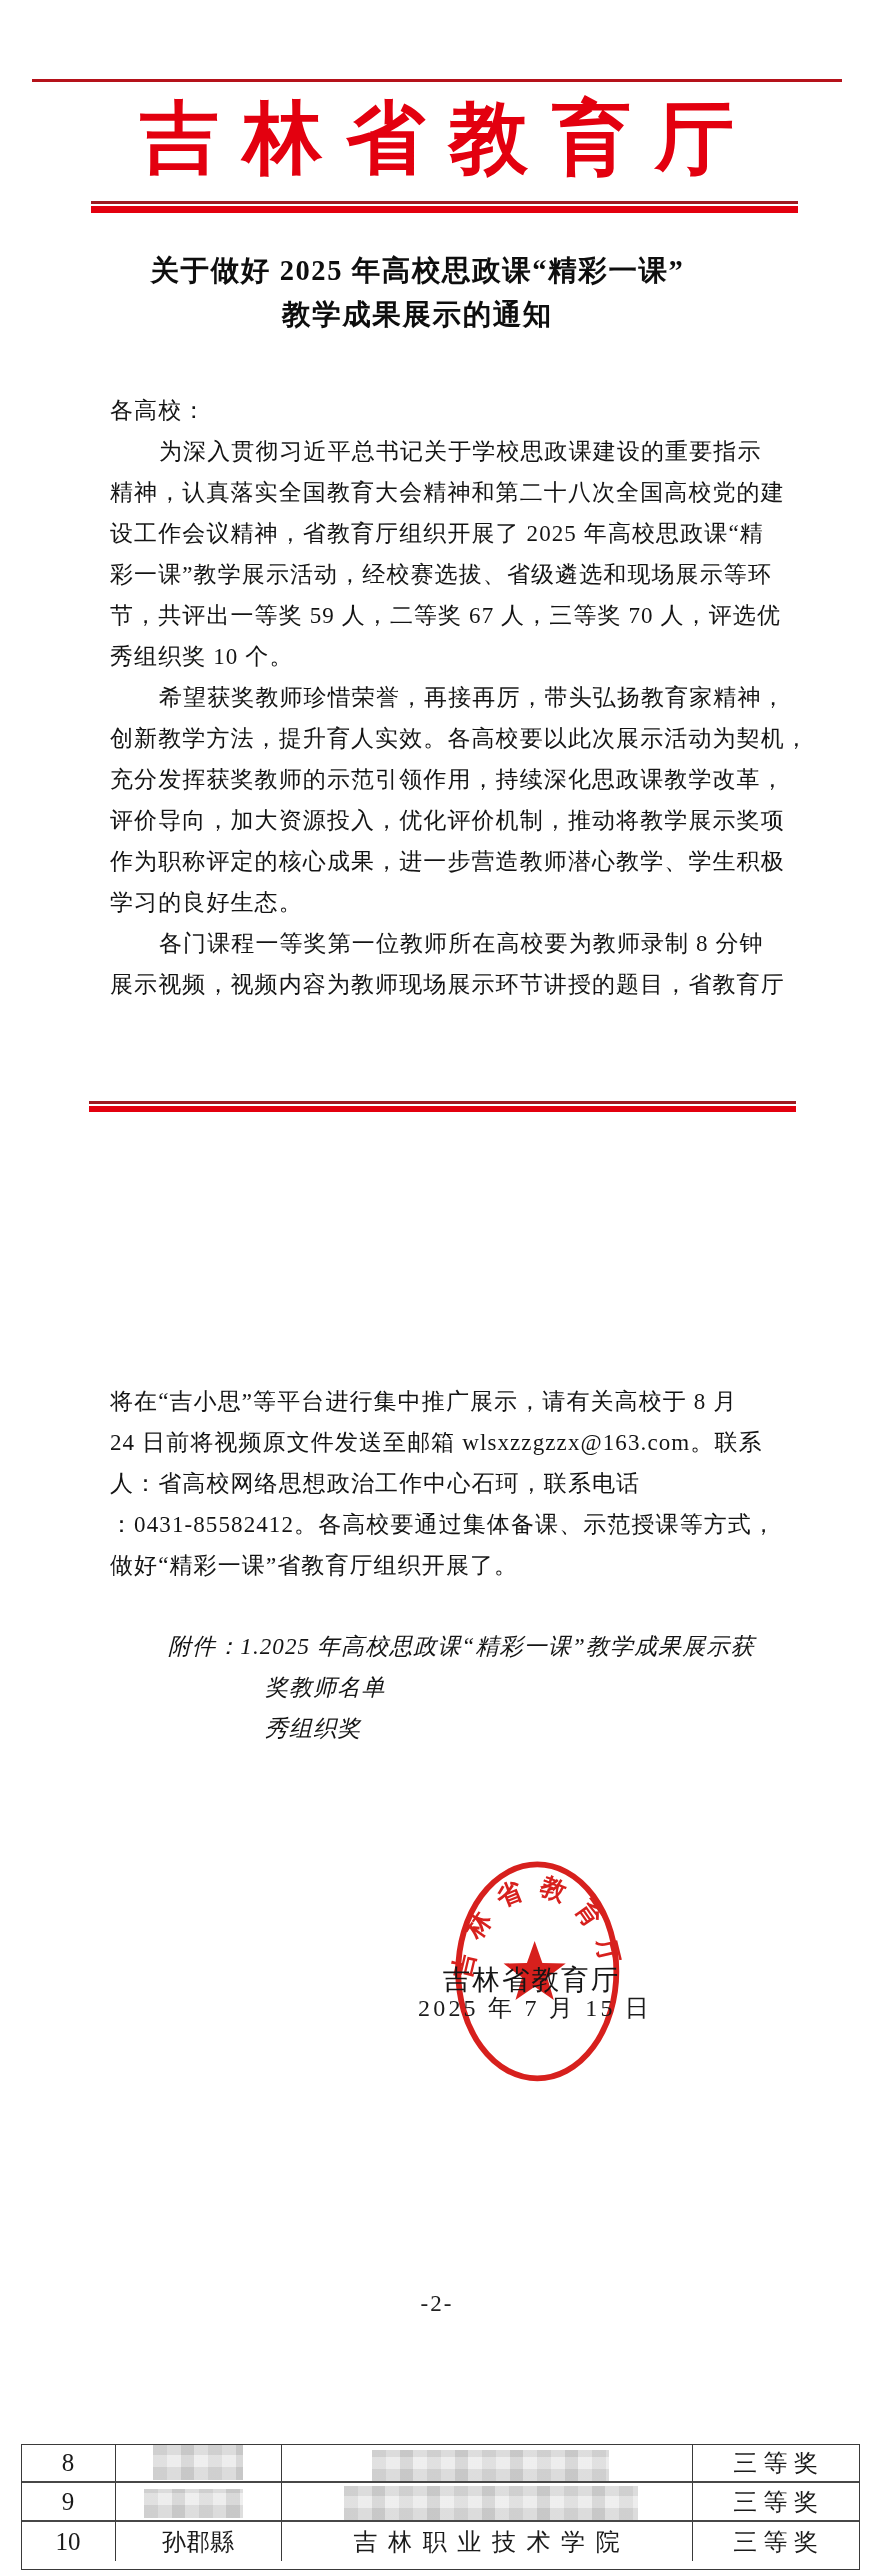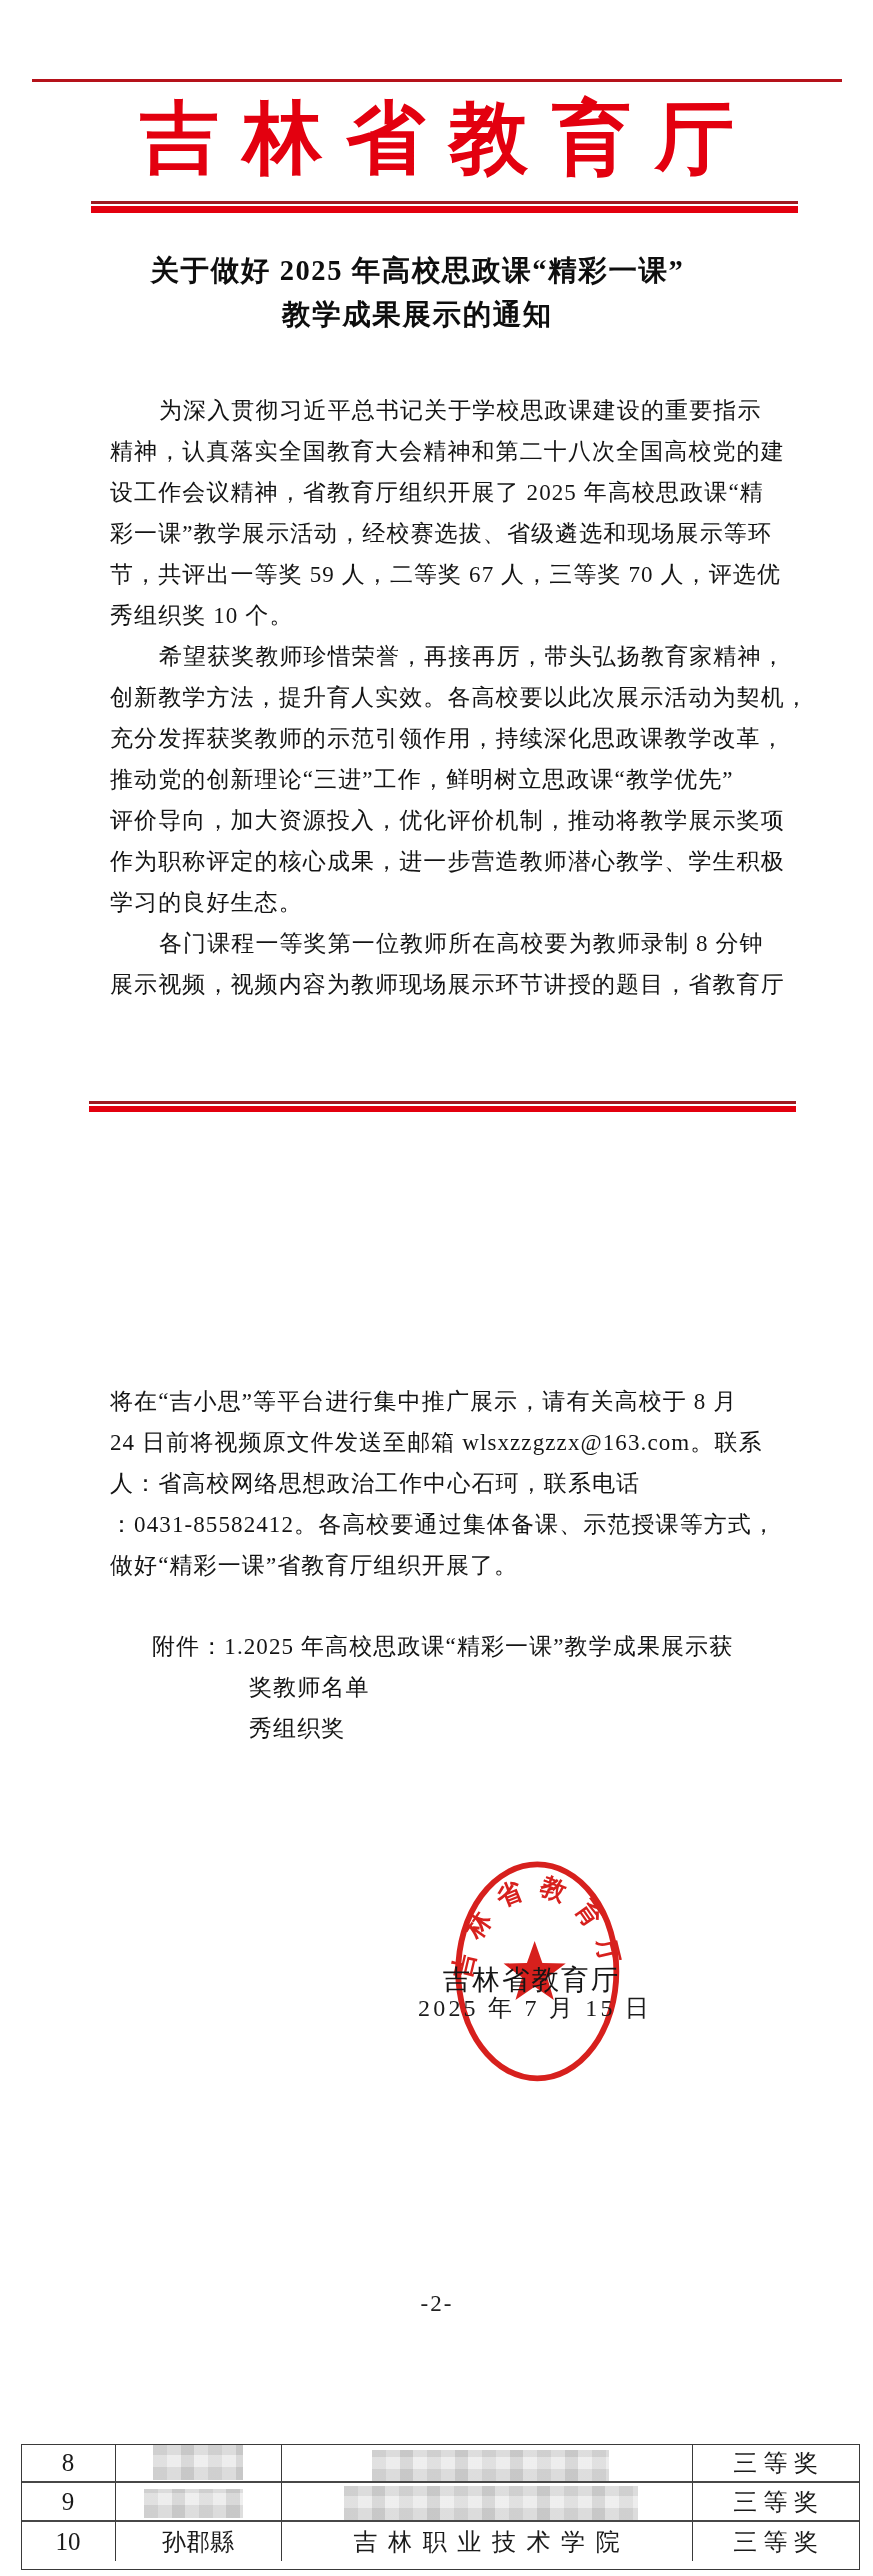--- a/index.html
+++ b/index.html
@@ -23,21 +23,21 @@
   .doc-title{
     position:absolute;left:0;width:835px;text-align:center;
     font-size:28.5px;font-weight:bold;letter-spacing:1.6px;color:#0e0e0e;white-space:nowrap;
   }
   .title1{top:252px;}
   .title2{top:296px;}
   
   .body-block{position:absolute;left:110px;}
   .bl{height:41px;line-height:41px;font-size:23px;letter-spacing:1.1px;white-space:nowrap;}
   .indent{padding-left:49px;}
-  .attach-block{position:absolute;left:152px;}
+  .attach-block{position:absolute;left:168px;font-style:italic;}
   .att-cont1{padding-left:97px;}
   .att-item2{padding-left:72px;}
   
   .seal-svg{position:absolute;left:444px;top:1851px;}
   .sig-text{
     position:absolute;left:426px;top:1962px;width:211px;text-align:center;
     font-size:27.5px;color:#151515;letter-spacing:2.1px;white-space:nowrap;
   }
   .date-text{
     position:absolute;left:418px;top:1992px;width:211px;text-align:center;
@@ -84,30 +84,30 @@
 
 <div class="letterhead">吉林省教育厅</div>
 
 <div class="rule rule-thin" style="top:201px;"></div>
 <div class="rule rule-thick" style="top:206px;"></div>
 
 <div class="doc-title title1">关于做好 2025 年高校思政课“精彩一课”</div>
 <div class="doc-title title2">教学成果展示的通知</div>
 
 <div class="body-block" style="top:390px;">
+  <div class="bl">各高校：</div>
   <div class="bl indent">为深入贯彻习近平总书记关于学校思政课建设的重要指示</div>
   <div class="bl">精神，认真落实全国教育大会精神和第二十八次全国高校党的建</div>
   <div class="bl">设工作会议精神，省教育厅组织开展了 2025 年高校思政课“精</div>
   <div class="bl">彩一课”教学展示活动，经校赛选拔、省级遴选和现场展示等环</div>
   <div class="bl">节，共评出一等奖 59 人，二等奖 67 人，三等奖 70 人，评选优</div>
   <div class="bl">秀组织奖 10 个。</div>
   <div class="bl indent">希望获奖教师珍惜荣誉，再接再厉，带头弘扬教育家精神，</div>
   <div class="bl">创新教学方法，提升育人实效。各高校要以此次展示活动为契机，</div>
   <div class="bl">充分发挥获奖教师的示范引领作用，持续深化思政课教学改革，</div>
-  <div class="bl">推动党的创新理论“三进”工作，鲜明树立思政课“教学优先”</div>
   <div class="bl">评价导向，加大资源投入，优化评价机制，推动将教学展示奖项</div>
   <div class="bl">作为职称评定的核心成果，进一步营造教师潜心教学、学生积极</div>
   <div class="bl">学习的良好生态。</div>
   <div class="bl indent">各门课程一等奖第一位教师所在高校要为教师录制 8 分钟</div>
   <div class="bl">展示视频，视频内容为教师现场展示环节讲授的题目，省教育厅</div>
 </div>
 
 <div class="rule rule-thin" style="top:1101px;left:89px;"></div>
 <div class="rule rule-thick" style="top:1106px;left:89px;height:6.3px;"></div>
 

